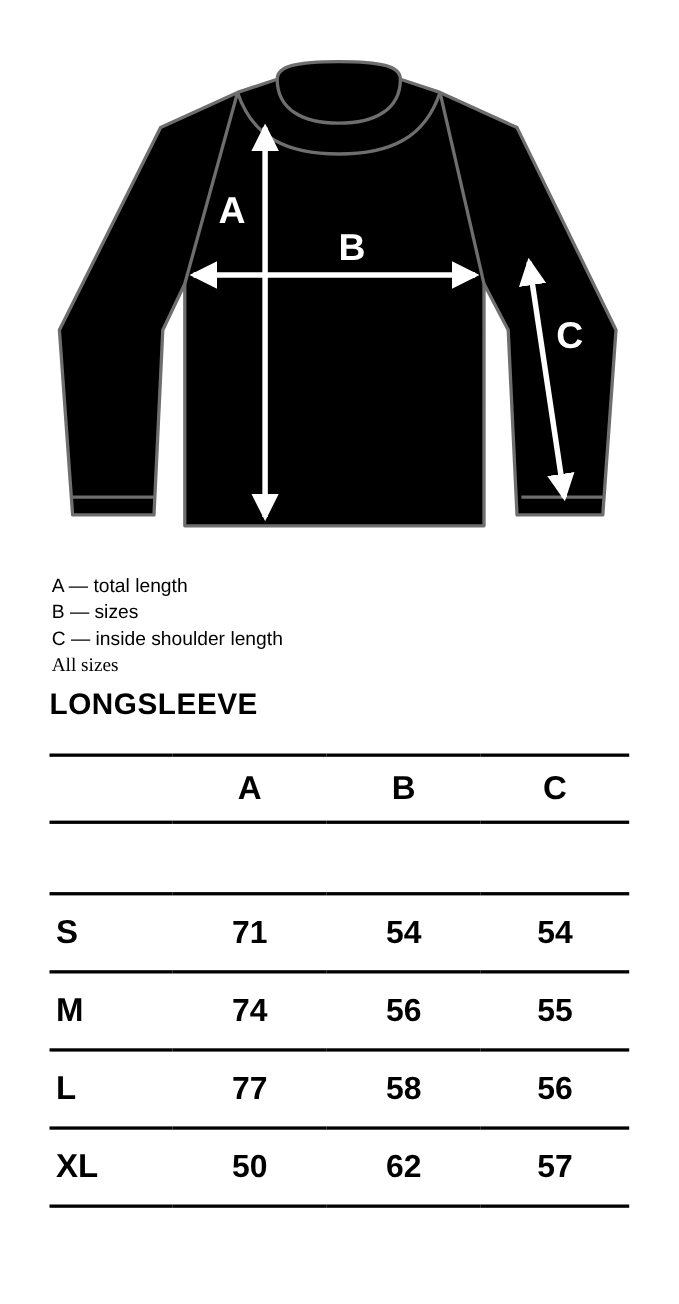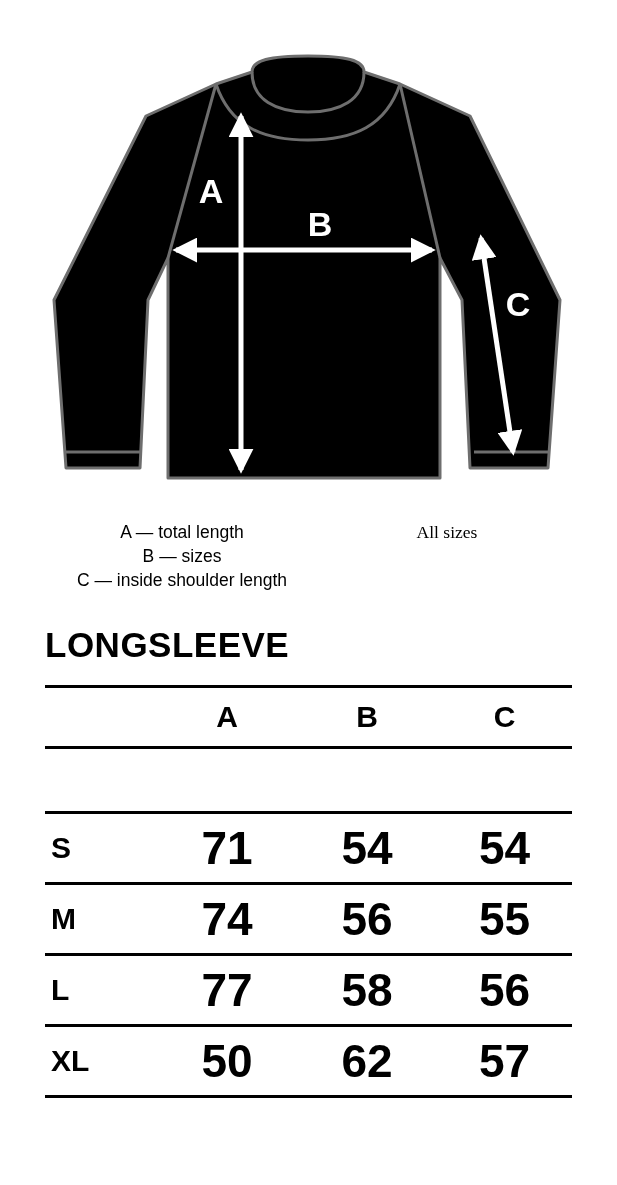--- a/index.html
+++ b/index.html
@@ -33,42 +33,41 @@
     display: block;
   }
 
   
   .legend {
     position: absolute;
     top: 520px;
     left: 47px;
     width: 530px;
     display: flex;
-    flex-direction: row;
+    flex-direction: column;
     font-size: 17.5px;
     line-height: 24px;
-    text-align: center;
   }
   .legend-col-left {
     width: 270px;
   }
   .legend-col-right {
     width: 260px;
     font-family: Liberation Serif, serif;
   }
   .legend-line {
     white-space: nowrap;
   }
 
   
   .title {
     position: absolute;
     top: 625px;
     left: 45px;
-    font-size: 35px;
+    font-size: 27px;
     font-weight: bold;
     letter-spacing: 0.5px;
   }
 
   
   .size-table {
     position: absolute;
     top: 685px;
     left: 45px;
     width: 527px;
@@ -98,21 +97,21 @@
     border-top: 3px solid #000;
     border-bottom: 3px solid #000;
   }
   .spacer-row td {
     height: 62px;
     border-bottom: 3px solid #000;
   }
   .data-row td {
     height: 68px;
     border-bottom: 3px solid #000;
-    font-size: 46px;
+    font-size: 29px;
     font-weight: bold;
   }
   .data-row td.size-cell {
     font-size: 30px;
     text-align: left;
     padding-left: 6px;
   }
 </style>
 </head>
 <body>

